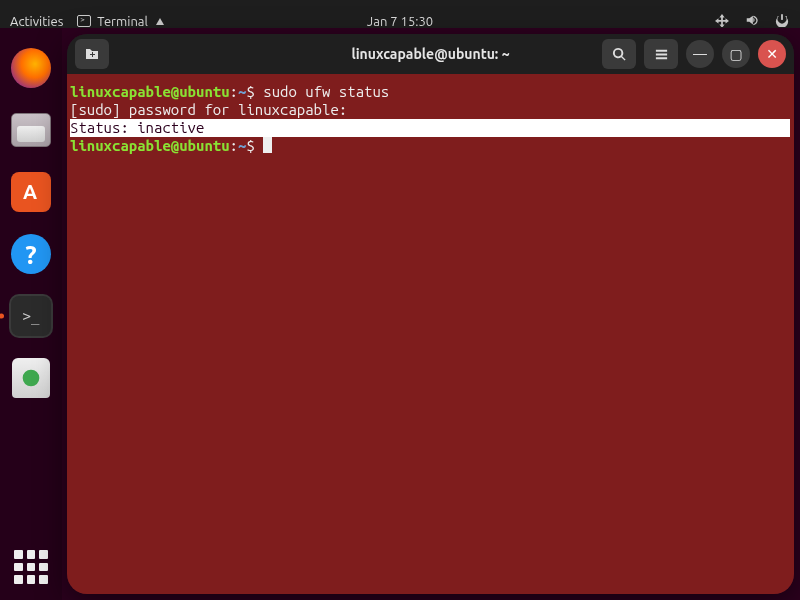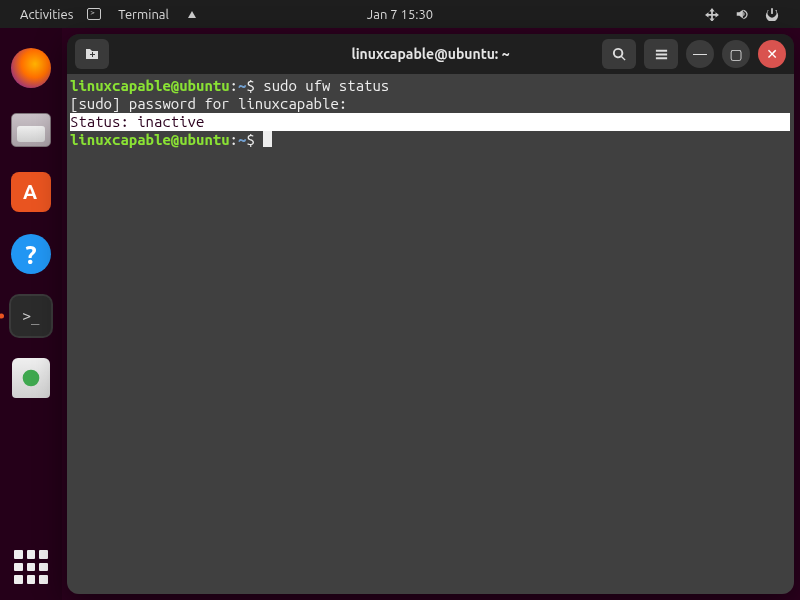--- a/index.html
+++ b/index.html
@@ -5,29 +5,29 @@
   * { box-sizing: border-box; margin: 0; padding: 0; }
   html, body { width: 800px; height: 600px; overflow: hidden; font-family: "Ubuntu", "DejaVu Sans", sans-serif; }
   body { background: #2c001e; display: flex; flex-direction: column; }
 
   
   .top-panel {
     height: 28px;
     background: #1e1e1e;
     color: #dcdcdc;
     display: flex;
-    align-items: center;
+    align-items: flex-end;
     font-size: 13px;
-    padding: 0 20px;
+    padding: 0 10px;
     position: relative;
   }
   .top-panel .left, .top-panel .right { display: flex; align-items: center; gap: 14px; }
   .top-panel .center { position: absolute; left: 50%; transform: translateX(-50%); }
   .top-panel .right { margin-left: auto; }
-  .app-menu { display: flex; align-items: center; gap: 17px; }
+  .app-menu { display: flex; align-items: center; gap: 6px; }
   .app-menu .sq { width:14px; height:12px; border:1px solid #ccc; border-radius:2px; position:relative; }
   .app-menu .sq::after { content:">"; font-size:8px; color:#ccc; position:absolute; left:2px; top:-1px; }
   .tri { display:inline-block; width:0;height:0;border-left:4px solid transparent;border-right:4px solid transparent;border-bottom:7px solid #ccc; margin-left:2px;}
 
   .tray-icon { width:16px; height:16px; display:flex; align-items:center; justify-content:center; }
   .net-icon svg, .vol-icon svg, .pwr-icon svg { fill:#ccc; }
 
   
   .workspace { flex:1; display:flex; background:#2c001e; }
 
@@ -70,21 +70,21 @@
   .help { width:40px; height:40px; background:#2196f3; border-radius:50%; color:#fff; font-size:26px; font-weight:bold; display:flex; align-items:center; justify-content:center;}
   .terminal-icon { width:40px; height:40px; background:#2b2b2b; border-radius:8px; color:#ccc; font-family:monospace; display:flex; align-items:center; justify-content:center; font-size:14px;}
   .trash { width:38px; height:40px; background:linear-gradient(#efefef,#d0d0d0); border-radius:6px 6px 4px 4px; display:flex; align-items:center; justify-content:center;}
   .trash svg { fill:#3fa84f; }
 
   
   .desktop { flex:1; position:relative; }
   .term-window {
     position:absolute; left:5px; top:6px; right:6px; bottom:6px;
     background:#300a24;
-    border-radius:12px;
+    border-radius:20px;
     box-shadow:0 8px 30px rgba(0,0,0,0.5);
     overflow:hidden;
     display:flex; flex-direction:column;
   }
   .titlebar {
     height:40px;
     background:#1f1f1f;
     display:flex; align-items:center;
     padding:0 8px;
     color:#e6e6e6;
@@ -104,26 +104,26 @@
     width:28px; height:28px; border-radius:50%;
     background:#3b3b3b; display:flex; align-items:center; justify-content:center;
     color:#ddd; font-size:12px;
   }
   .win-btn.close { background:#d9534f; color:#fff; }
   .win-btn .msym { font-size:14px; line-height:1; }
 
   
   .term-body {
     flex:1;
-    background:#404040;
+    background:#7f1d1d;
     font-family:"Ubuntu Mono","DejaVu Sans Mono",monospace;
     font-size:15px;
     line-height:18px;
     color:#eeeeee;
-    padding:3px 3px;
+    padding:9px 3px;
     white-space:pre;
   }
   .pr-user { color:#8ae234; font-weight:bold; }
   .pr-path { color:#729fcf; font-weight:bold; }
   .pr-sym  { color:#eeeeee; }
   .hl-line { background:#ffffff; color:#2c001e; display:inline-block; width:720px; }
   .cursor { display:inline-block; width:9px; height:16px; background:#eeeeee; vertical-align:-2px; }
 </style>
 </head>
 <body>

